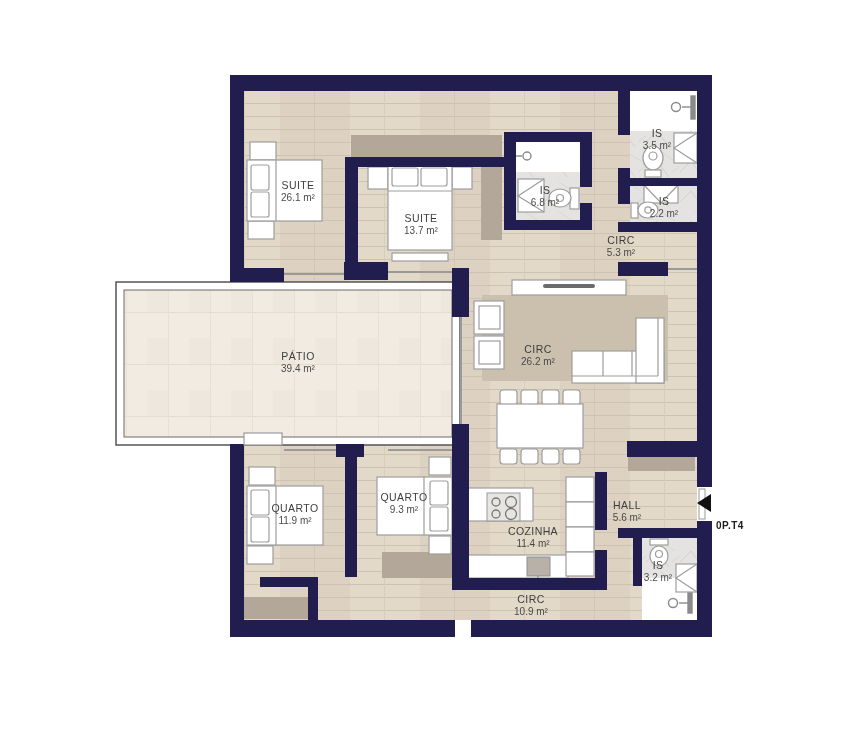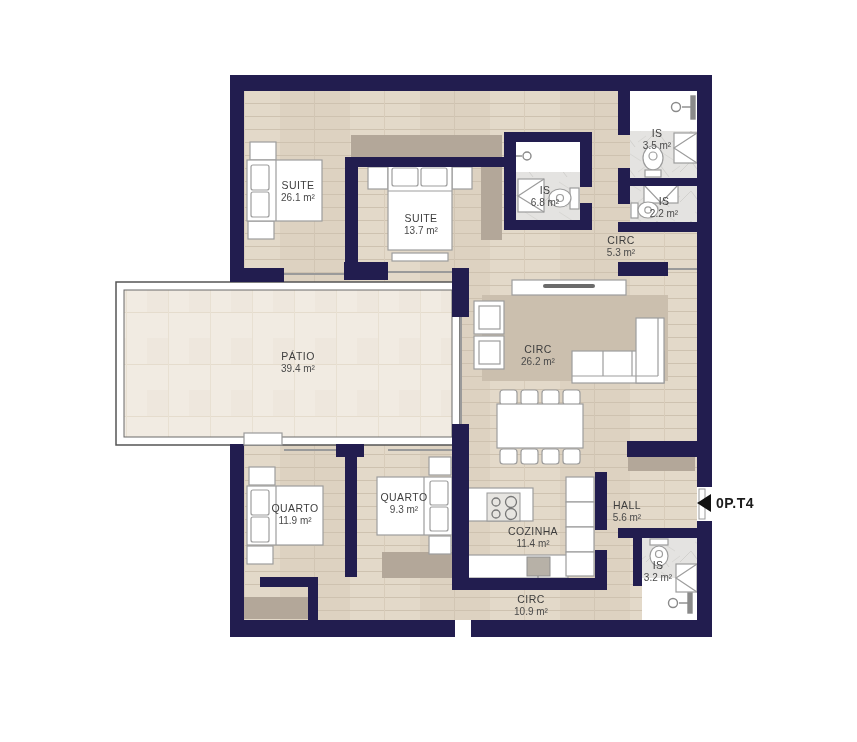--- a/index.html
+++ b/index.html
@@ -3,22 +3,22 @@
 <meta charset="utf-8">
 <style>
   html,body{margin:0;padding:0;background:#ffffff;}
   #stage{position:relative;width:857px;height:742px;background:#ffffff;overflow:hidden;
          font-family:"Liberation Sans",sans-serif;}
   #plan-svg{position:absolute;left:0;top:0;}
   .room-label{position:absolute;transform:translate(-50%,-50%);text-align:center;
               color:#3d3d3d;white-space:nowrap;pointer-events:none;}
   .room-label .rn{display:block;font-size:10.5px;font-weight:normal;letter-spacing:.4px;line-height:1.25;}
   .room-label .ra{display:block;font-size:10px;font-weight:normal;line-height:1.2;color:#4a4a4a;}
-  #entrance-label{position:absolute;left:716px;top:503px;transform:translateY(-50%);
-                  font-size:14px;font-weight:bold;color:#1c1c1c;letter-spacing:.5px;}
+  #entrance-label{position:absolute;left:716px;top:525px;transform:translateY(-50%);
+                  font-size:10px;font-weight:bold;color:#1c1c1c;letter-spacing:.5px;}
 </style>
 </head>
 <body>
 
 <div id="stage">
 
 <svg id="plan-svg" width="857" height="742" viewBox="0 0 857 742">
   <defs>
     <pattern id="wood" width="140" height="13" patternUnits="userSpaceOnUse">
       <rect width="140" height="13" fill="#ddd2c1"></rect>

